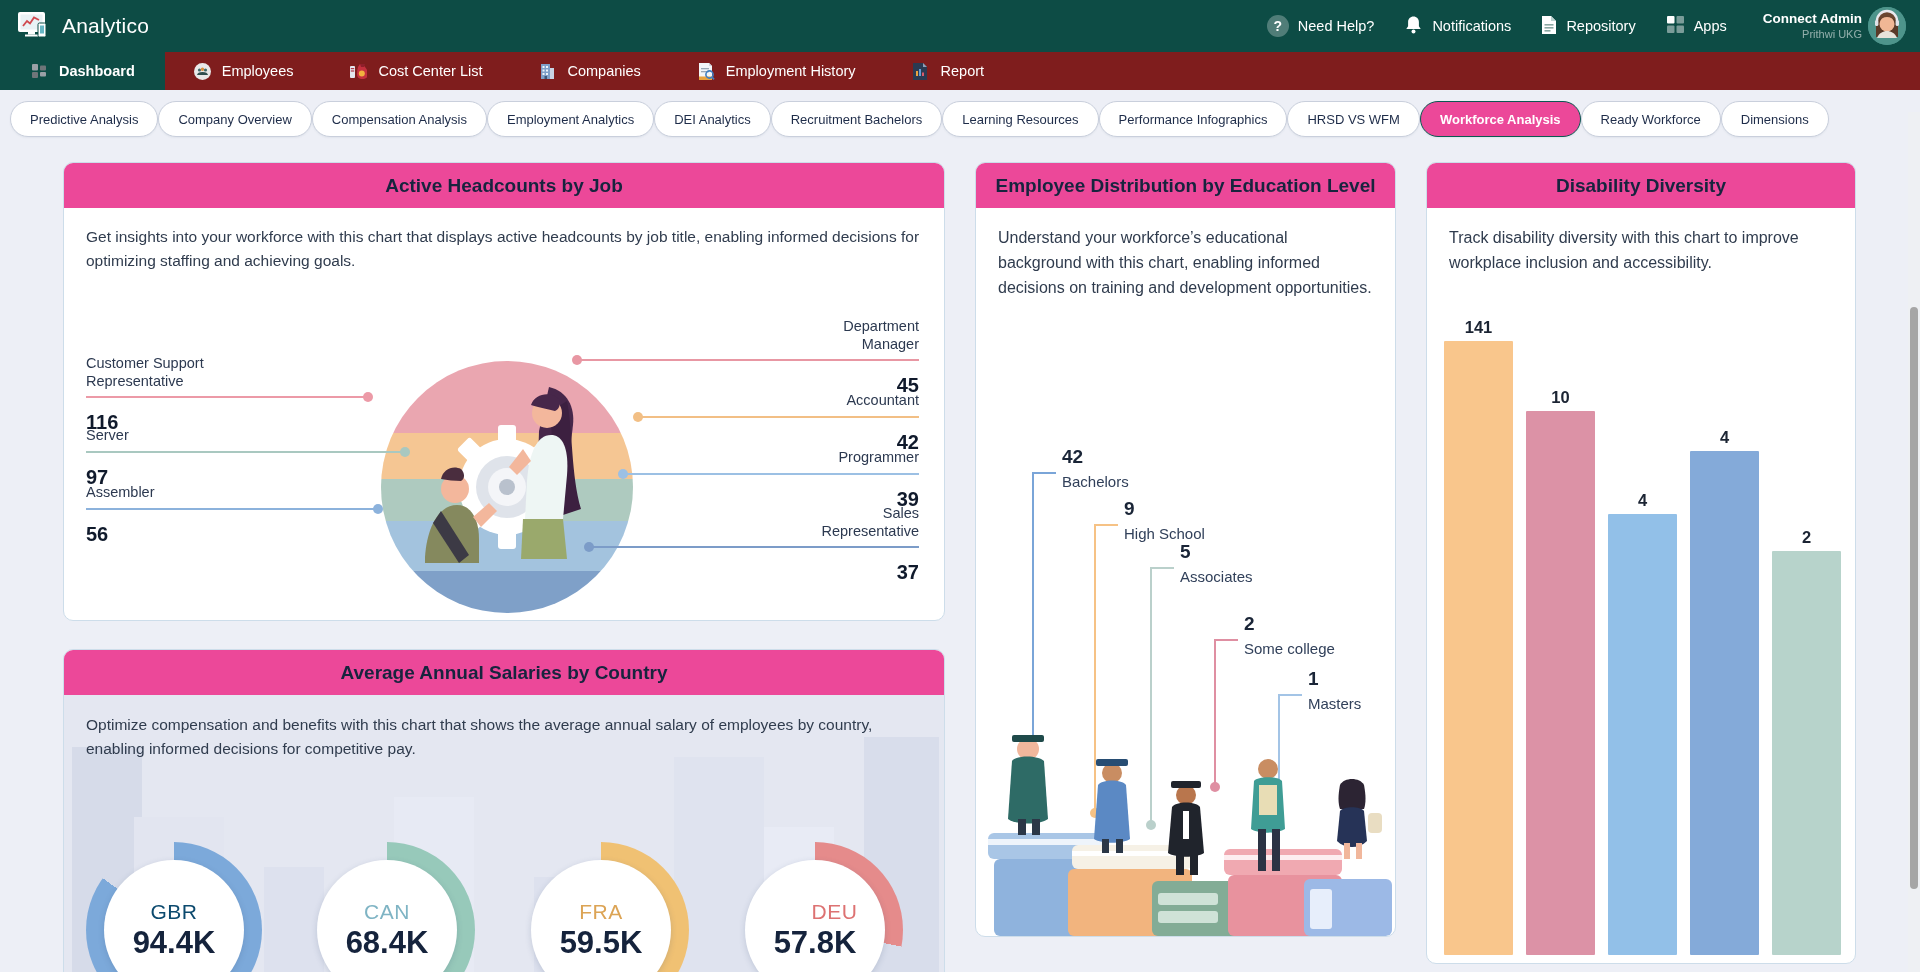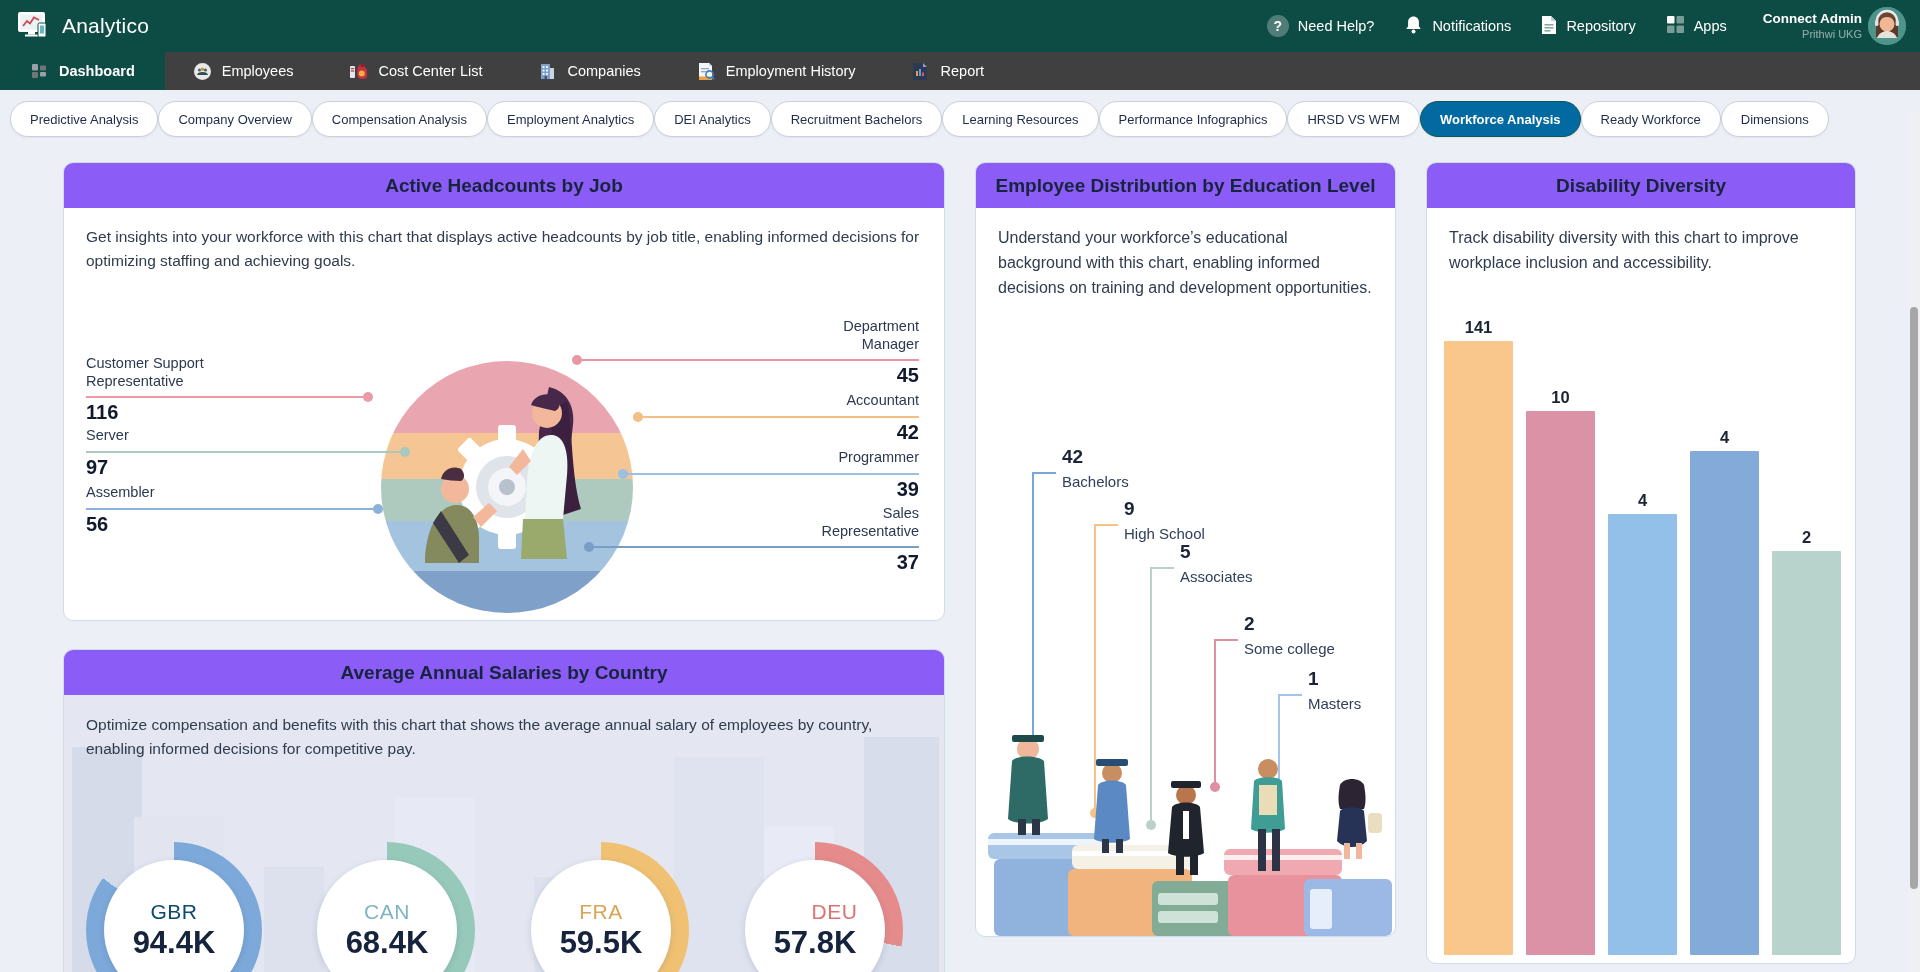--- a/index.html
+++ b/index.html
@@ -13,47 +13,47 @@
   .topbar-right { margin-left:auto; display:flex; align-items:center; gap:30px; }
   .top-item { display:flex; align-items:center; gap:9px; font-size:14.5px; cursor:pointer; }
   .help-circle { width:22px; height:22px; border-radius:50%; background:rgba(255,255,255,.28); display:flex; align-items:center; justify-content:center; font-size:14px; font-weight:bold; color:#fff; }
   .user-block { display:flex; align-items:center; gap:6px; margin-left:6px; }
   .user-text { text-align:right; line-height:1.25; }
   .user-name { font-size:13.5px; font-weight:bold; }
   .user-org { font-size:11px; color:rgba(255,255,255,.55); }
   .avatar { width:38px; height:38px; border-radius:50%; overflow:hidden; background:#3e8e85; flex:none; }
 
   
-  .tabbar { height:38px; background:#404040; display:flex; align-items:stretch; }
+  .tabbar { height:38px; background:#7f1d1d; display:flex; align-items:stretch; }
   .tab { display:flex; align-items:center; gap:10px; padding:0 28px; color:#fff; font-size:14.5px; cursor:pointer; }
   .tab.active { background:#0d4c45; font-weight:bold; padding:0 30px; }
   .tab-icon { width:19px; height:19px; flex:none; }
 
   
   .pillsrow { display:flex; align-items:center; padding:11px 10px 11px 10px; }
   .pill { height:36px; display:flex; align-items:center; padding:0 19px; background:#fff; border:1px solid #c9cfdc; border-radius:19px; font-size:13px; color:#1e2c49; white-space:nowrap; cursor:pointer; box-shadow:0 1px 2px rgba(40,60,90,.06); }
-  .pill.active { background:#0369a1; border-color:#0a5a52; color:#fff; font-weight:bold; }
+  .pill.active { background:#ec4899; border-color:#0a5a52; color:#fff; font-weight:bold; }
 
   
   .content { display:flex; gap:30px; padding:14px 0 0 63px; align-items:flex-start; }
   .col1 { width:882px; flex:none; }
   .col2 { width:421px; flex:none; }
   .col3 { width:430px; flex:none;border-radius:19px; }
   .card { background:#fff; border:1.6px solid #cdddea; border-radius:10px; overflow:hidden; position:relative; }
-  .card-header { background:#8b5cf6; text-align:center; padding:12px 2px 11px; font-size:19px; font-weight:bold; color:#17243e; }
+  .card-header { background:#ec4899; text-align:center; padding:12px 2px 11px; font-size:19px; font-weight:bold; color:#17243e; }
   .card-desc { font-size:15.5px; color:#303c4e; line-height:1.55; }
 
   
   .card-headcounts { height:459px; }
   .card-headcounts .card-desc { padding:17px 22px 0 22px; }
   .hc-chart { position:relative; height:372px; }
   .hc-circle { position:absolute; left:317px; top:88px; width:252px; height:252px; }
   .hc-item { position:absolute; }
   .hc-label { font-size:14.5px; color:#2c3950; line-height:1.22;margin-top:42px; }
-  .hc-value { font-size:20px; font-weight:bold; color:#101a2c; margin-top:3px; }
+  .hc-value { font-size:20px; font-weight:bold; color:#101a2c; margin-top:13px; }
   .hc-line { height:2px; position:relative; margin-top:6px; }
   .hc-dot { position:absolute; width:10px; height:10px; border-radius:50%; top:-4px; }
   .hc-left .hc-dot { right:-5px; }
   .hc-right { text-align:right; right:25px; }
   .hc-right .hc-line { margin-left:auto; }
   .hc-right .hc-dot { left:-5px; }
   .hcL0 { left:22px; top:40px; } .hcL0 .hc-label { width:165px; } .hcL0 .hc-line { width:282px; }
   .hcL1 { left:22px; top:112px; } .hcL1 .hc-line { width:319px; }
   .hcL2 { left:22px; top:169px; } .hcL2 .hc-line { width:292px; }
   .hcR0 { top:3px; } .hcR0 .hc-label { margin-left:auto; width:110px; } .hcR0 .hc-line { width:342px; }

